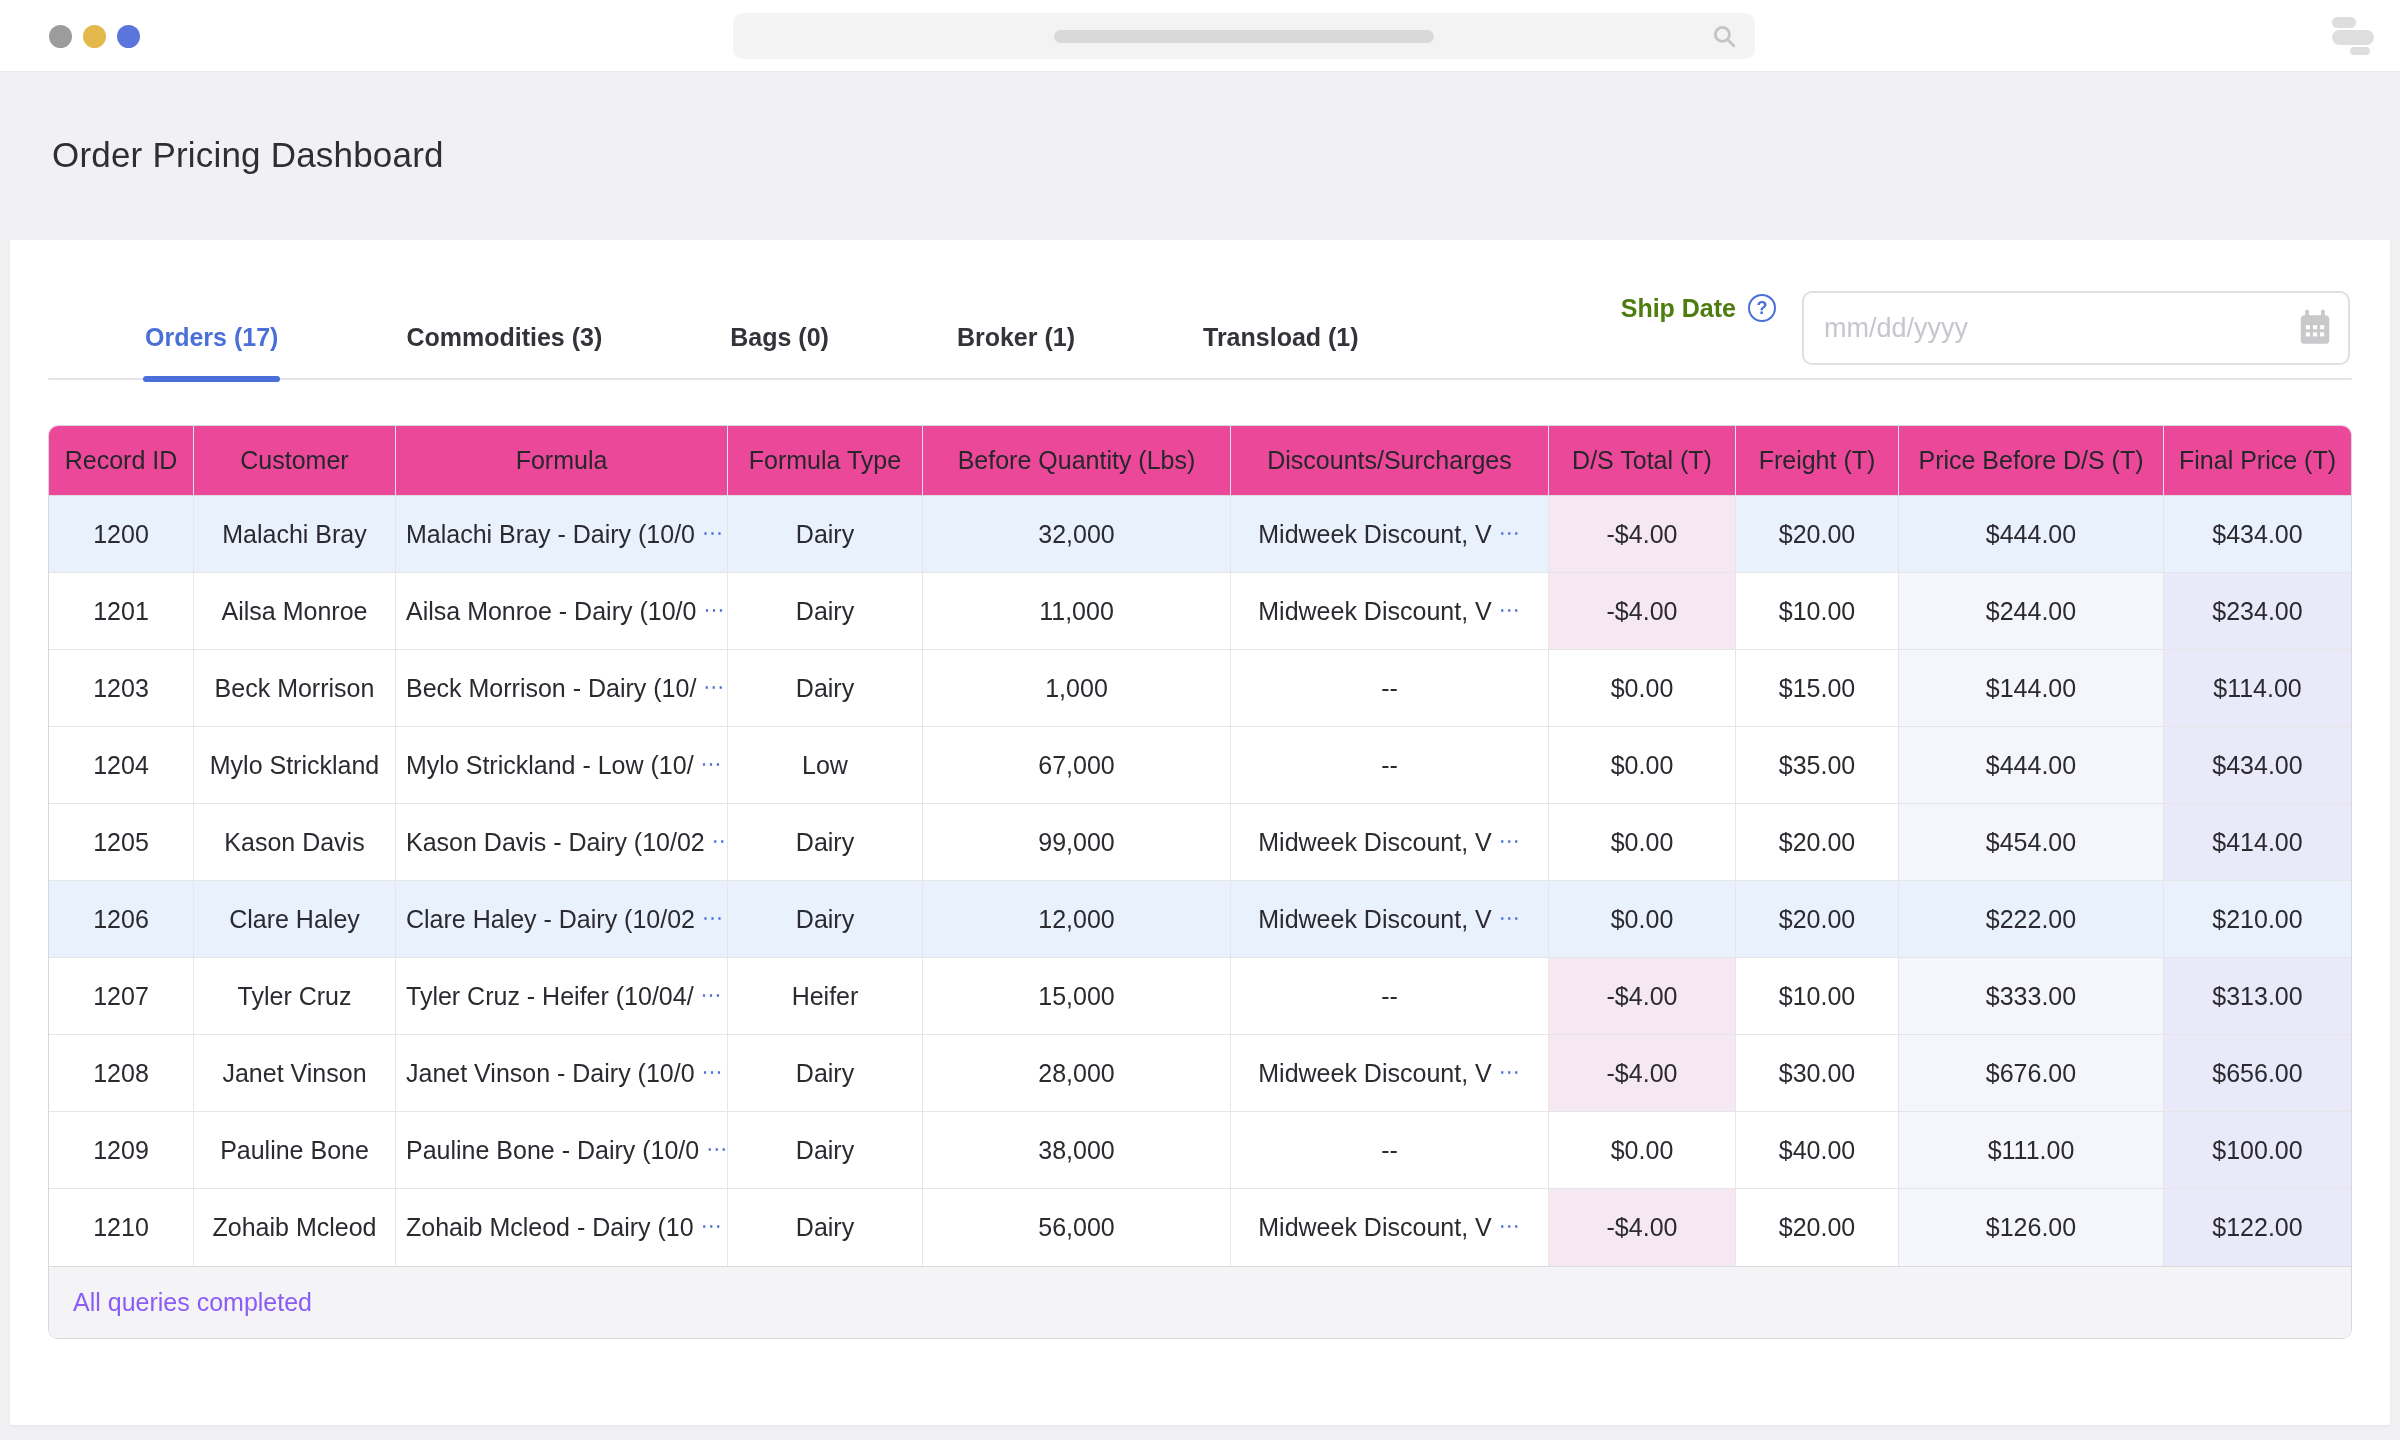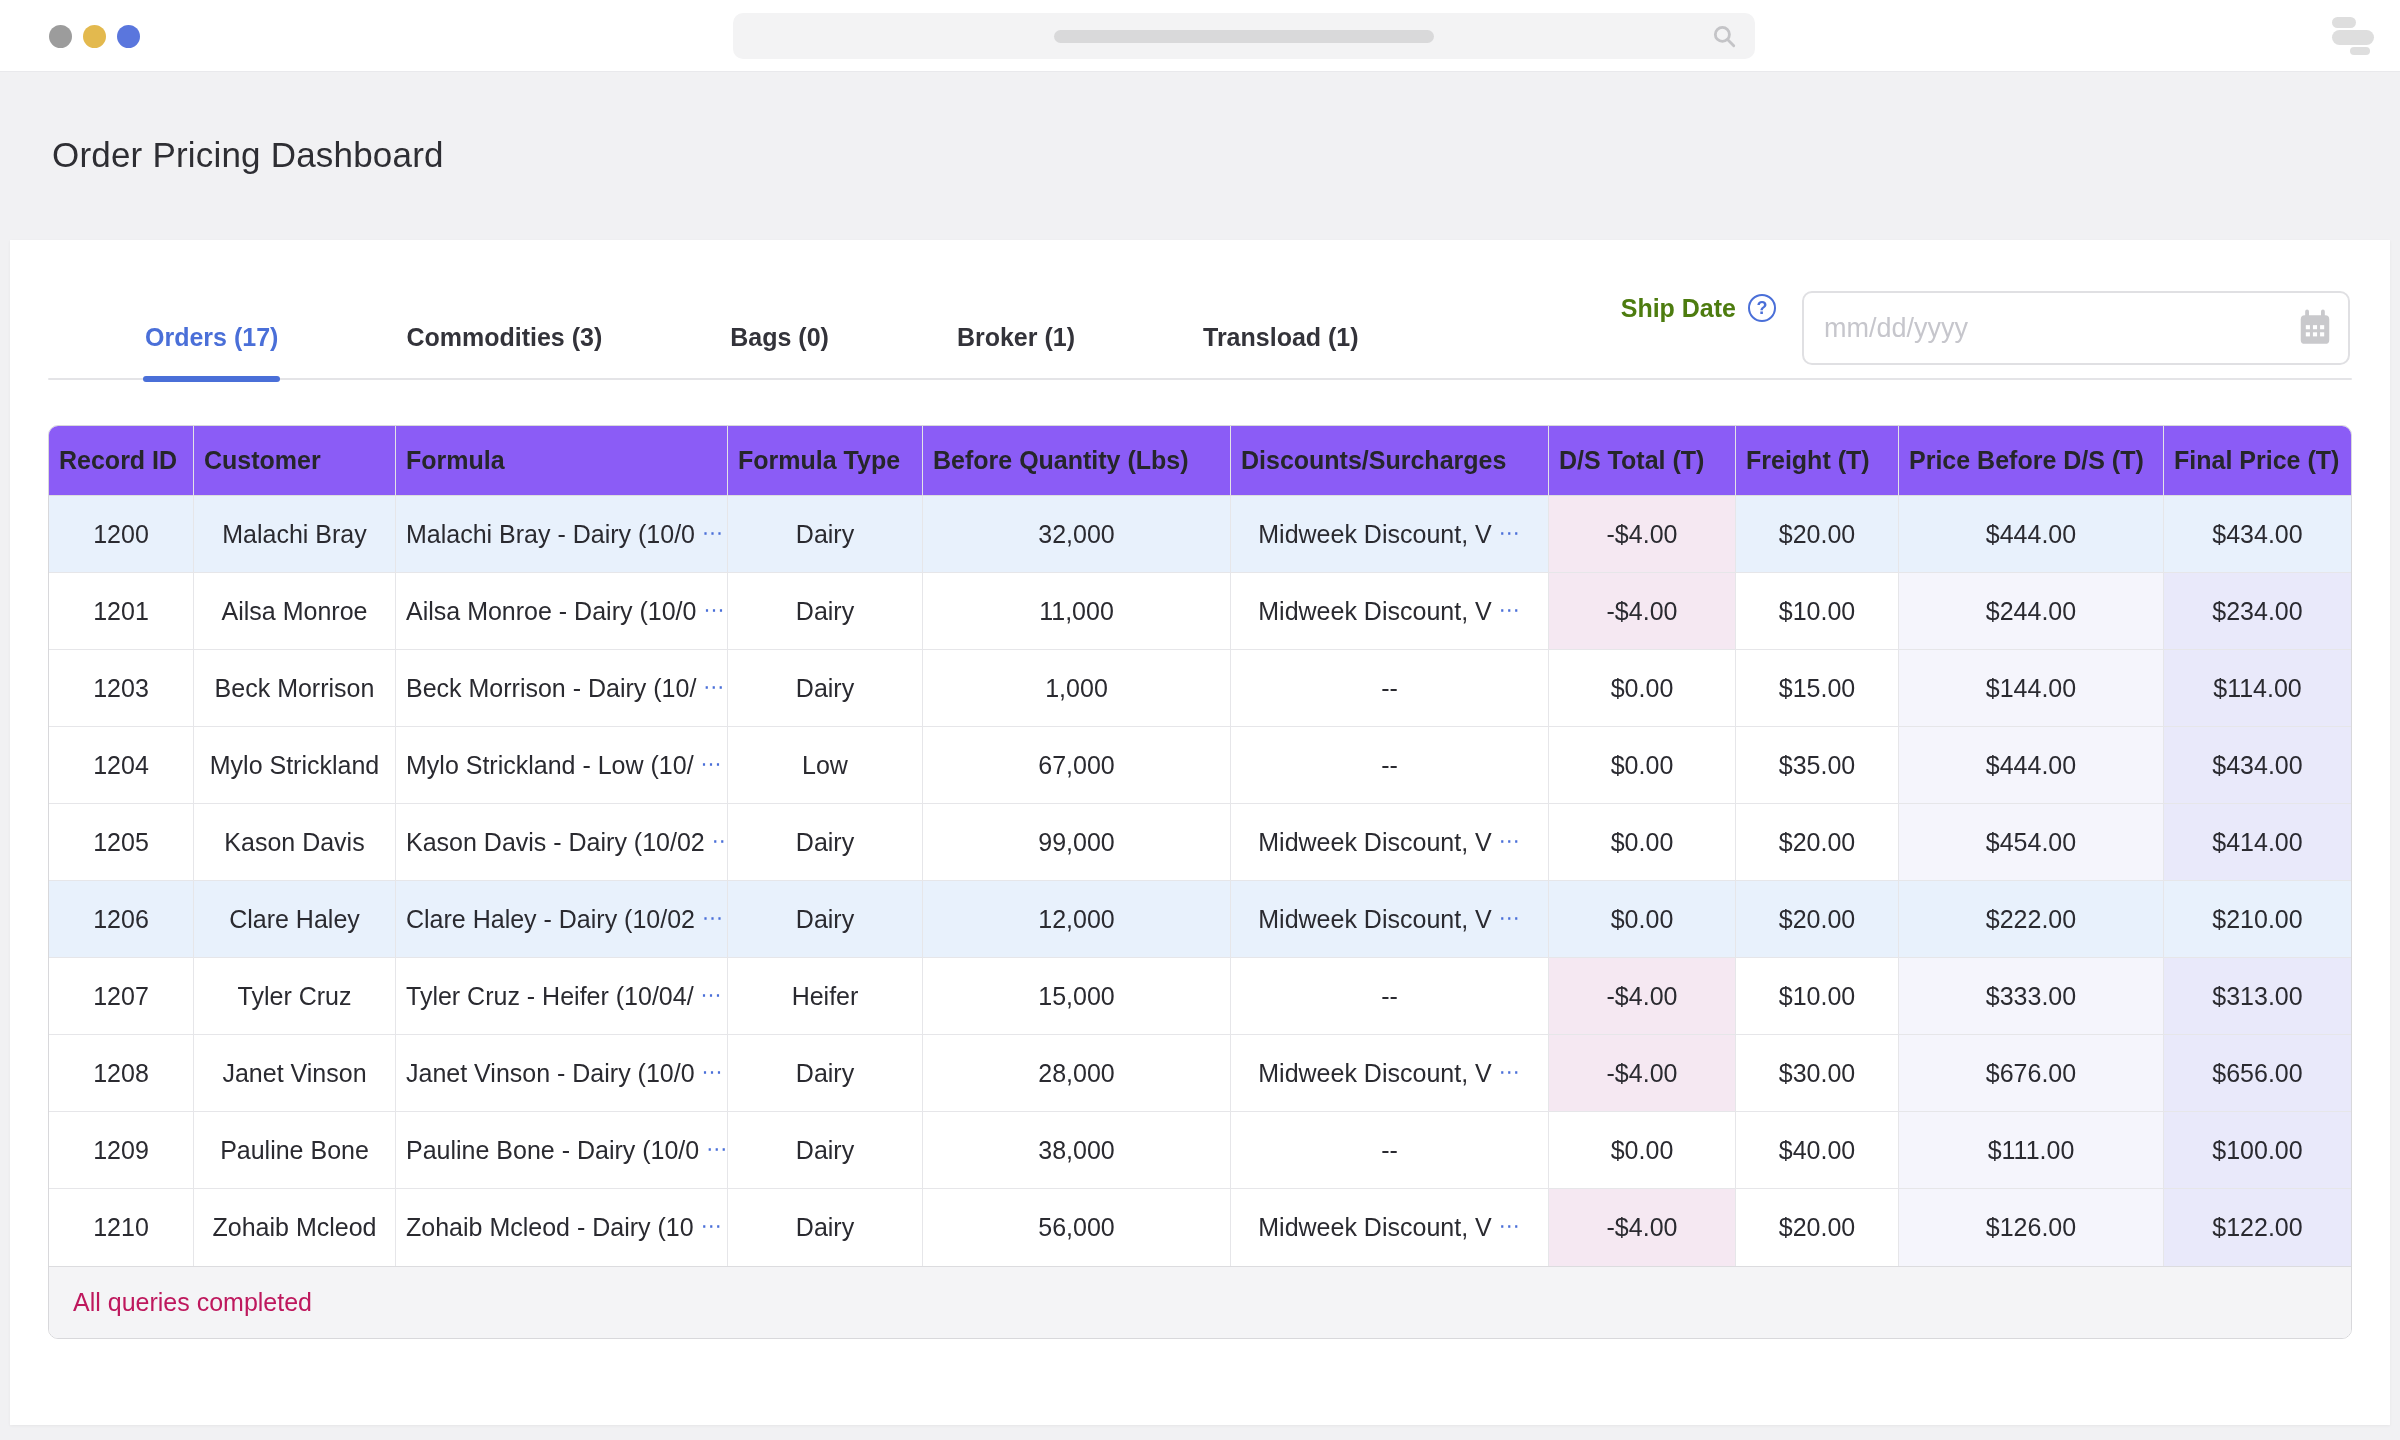--- a/index.html
+++ b/index.html
@@ -77,22 +77,22 @@
   .date-wrap input::placeholder { color:#c6c6cc; }
   .cal-glyph { position:absolute; right:16px; top:18px; width:38px; height:38px; color:#c9c9cc; cursor:pointer; }
 
   
   .table-frame {
     margin:45px 38px 0; border:1px solid #d8d8db; border-radius:10px;
     overflow:hidden; background:#fff;
   }
   table { width:100%; border-collapse:separate; border-spacing:0; table-layout:fixed; }
   th {
-    height:70px; background:#8b5cf6; font-size:25px; font-weight:700; color:#26262b;
-    text-align:left; vertical-align:middle;
+    height:70px; background:#ec4899; font-size:25px; font-weight:400; color:#26262b;
+    text-align:center; vertical-align:middle;
     border-bottom:1px solid #dcdcdf; border-right:1px solid #e3e3e6;
     padding:0 10px; overflow:hidden; white-space:nowrap;
   }
   th:last-child { border-right:none; }
   td {
     height:77px; font-size:25px; color:#2a2a30; text-align:center; vertical-align:middle;
     border-right:1px solid #e6e6e9; border-bottom:1px solid #e6e6e9;
     background:#fff; padding:0 10px; overflow:hidden; white-space:nowrap;
   }
   td:last-child { border-right:none; }
@@ -101,21 +101,21 @@
   td.col-final { background:var(--final-price-col-bg,#e9e9fa); }
   tr.row-highlighted td { background:var(--row-highlight-bg,#e8f1fc); }
   table tbody tr td.cell-ds-negative { background:var(--ds-negative-bg,#f5e8f2); }
   .trunc-dots {
     color:var(--accent-blue,#4a6fd8); font-size:21px; margin-left:7px;
     letter-spacing:1px; vertical-align:3px; cursor:pointer;
   }
   .table-footer {
     height:72px; background:#f4f4f6; border-top:1px solid #dcdcdf;
     display:flex; align-items:center; padding-left:24px;
-    font-size:25px; color:#be185d;
+    font-size:25px; color:#8b5cf6;
   }
 </style>
 </head>
 <body>
 
 <div class="canvas">
 
   <header class="topbar">
     <div class="dots">
       <span class="dot" style="background: rgb(156, 156, 156);"></span>

